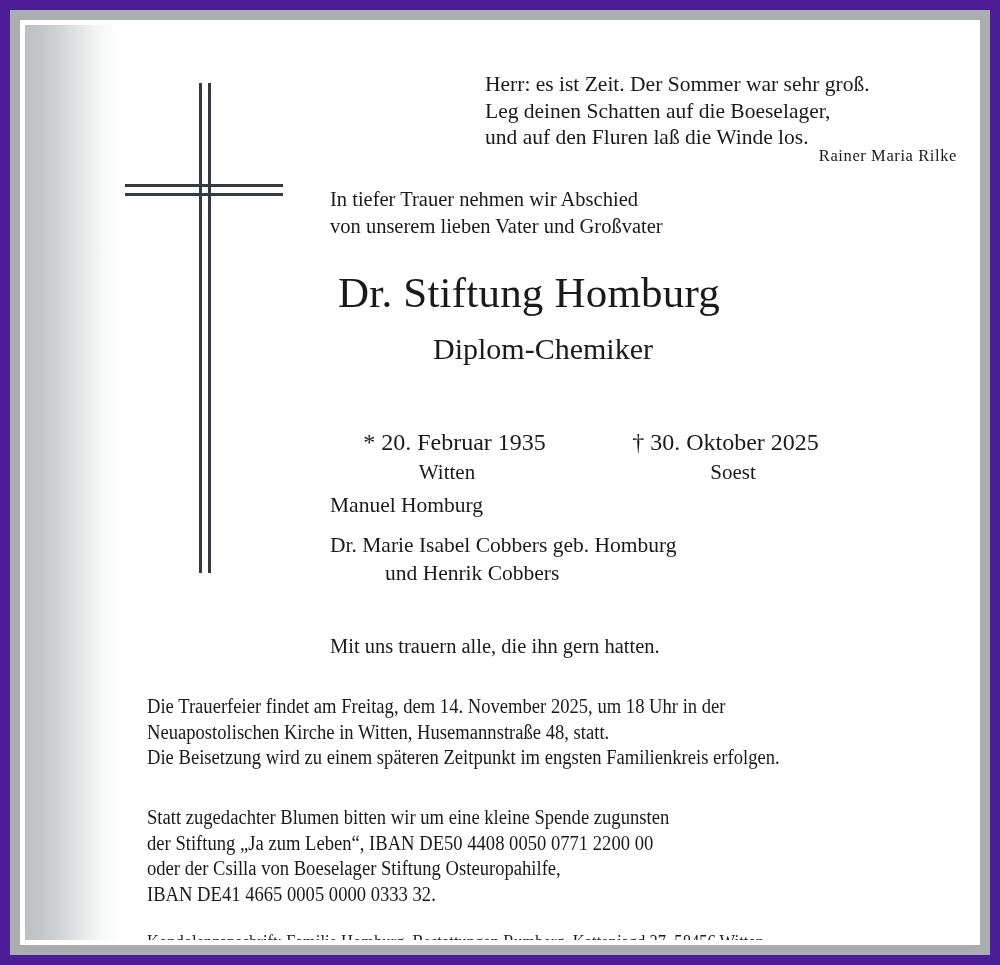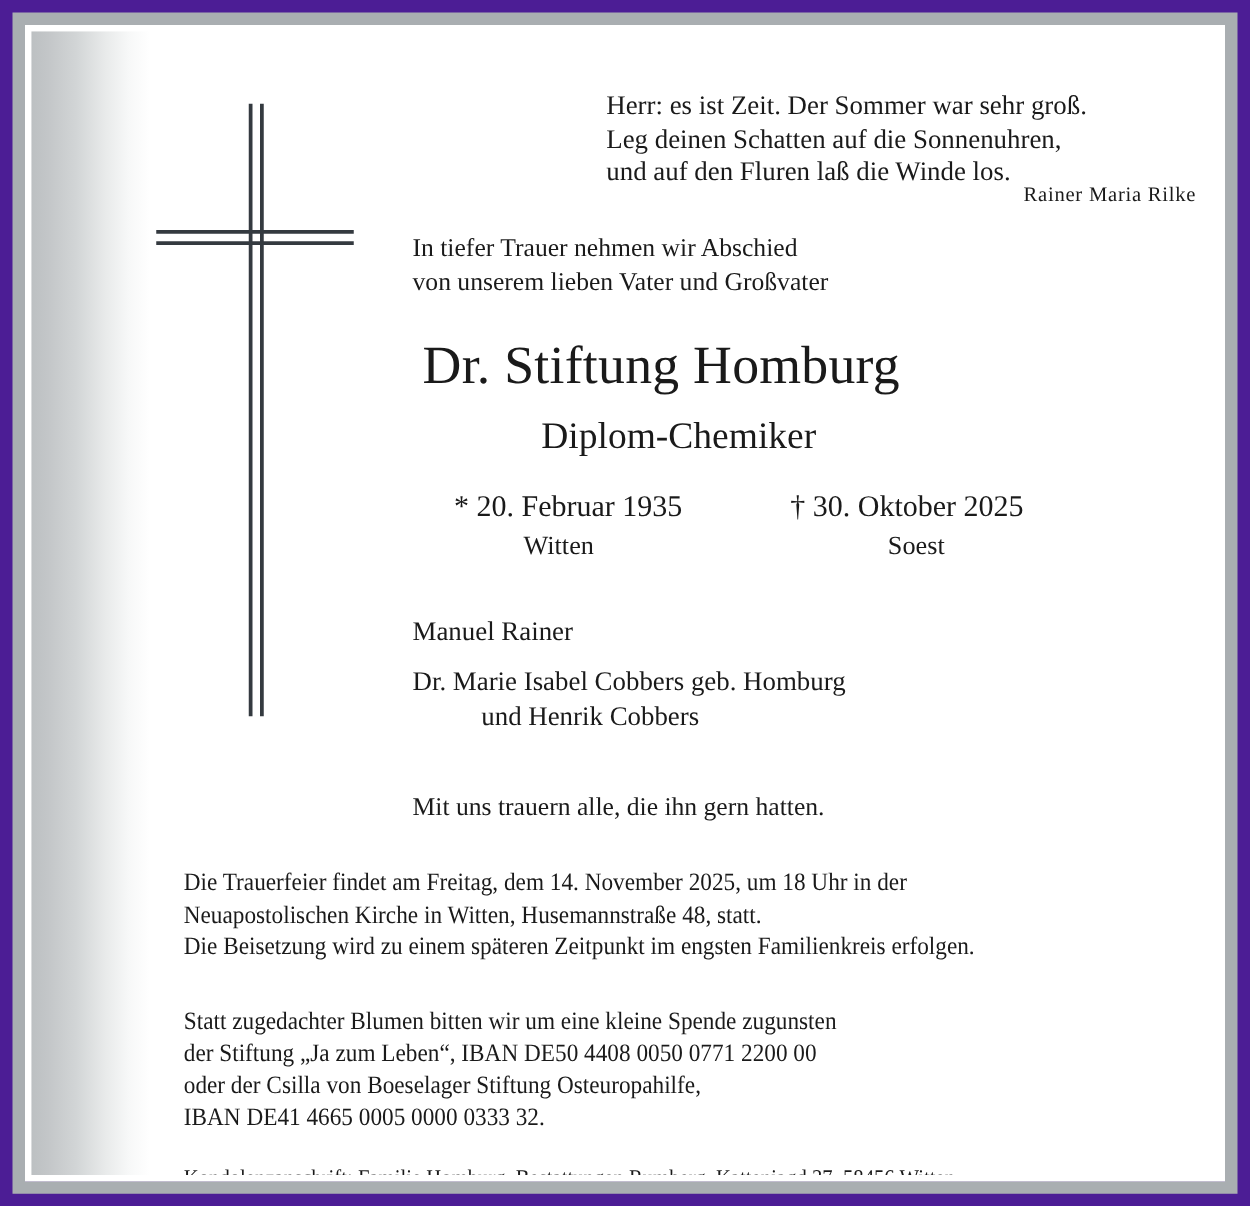--- a/index.html
+++ b/index.html
@@ -153,20 +153,21 @@
   .dates {
     position: absolute;
     left: 300px;
     top: 366px;
     width: 530px;
     font-size: 24px;
     line-height: 30px;
   }
   .dates-row {
     display: flex;
+    margin-top: 36px;
   }
   .dates-col {
     width: 50%;
     text-align: center;
   }
   .dates-col.birth { padding-right: 6px; }
   .dates-col.death { padding-left: 6px; }
   .dates-places {
     margin-top: 2px;
     font-size: 21px;
@@ -241,21 +242,21 @@
 
     <div class="cross">
       <div class="v-line v1"></div>
       <div class="v-line v2"></div>
       <div class="h-line h1"></div>
       <div class="h-line h2"></div>
     </div>
 
     <div class="poem">
       <div>Herr: es ist Zeit. Der Sommer war sehr groß.</div>
-      <div>Leg deinen Schatten auf die Sonnenuhren,</div>
+      <div>Leg deinen Schatten auf die Boeselager,</div>
       <div>und auf den Fluren laß die Winde los.</div>
     </div>
     <div class="poem-attrib">Rainer Maria Rilke</div>
 
     <div class="intro">
       <div>In tiefer Trauer nehmen wir Abschied</div>
       <div>von unserem lieben Vater und Großvater</div>
     </div>
 
     <div class="name">Dr. Stiftung Homburg</div>
@@ -272,21 +273,21 @@
           <span>30. Oktober 2025</span>
         </div>
       </div>
       <div class="dates-row dates-places">
         <div class="dates-col birth">Witten</div>
         <div class="dates-col death">Soest</div>
       </div>
     </div>
 
     <div class="survivors">
-      <div class="line1">Manuel Rainer</div>
+      <div class="line1">Manuel Homburg</div>
       <div>Dr. Marie Isabel Cobbers geb. Homburg</div>
       <div class="indent1">und Henrik Cobbers</div>
     </div>
 
     <div class="mourn-line">Mit uns trauern alle, die ihn gern hatten.</div>
 
     <div class="service-block">
       <div>Die Trauerfeier findet am Freitag, dem 14. November 2025, um 18 Uhr in der</div>
       <div>Neuapostolischen Kirche in Witten, Husemannstraße 48, statt.</div>
       <div>Die Beisetzung wird zu einem späteren Zeitpunkt im engsten Familienkreis erfolgen.</div>

